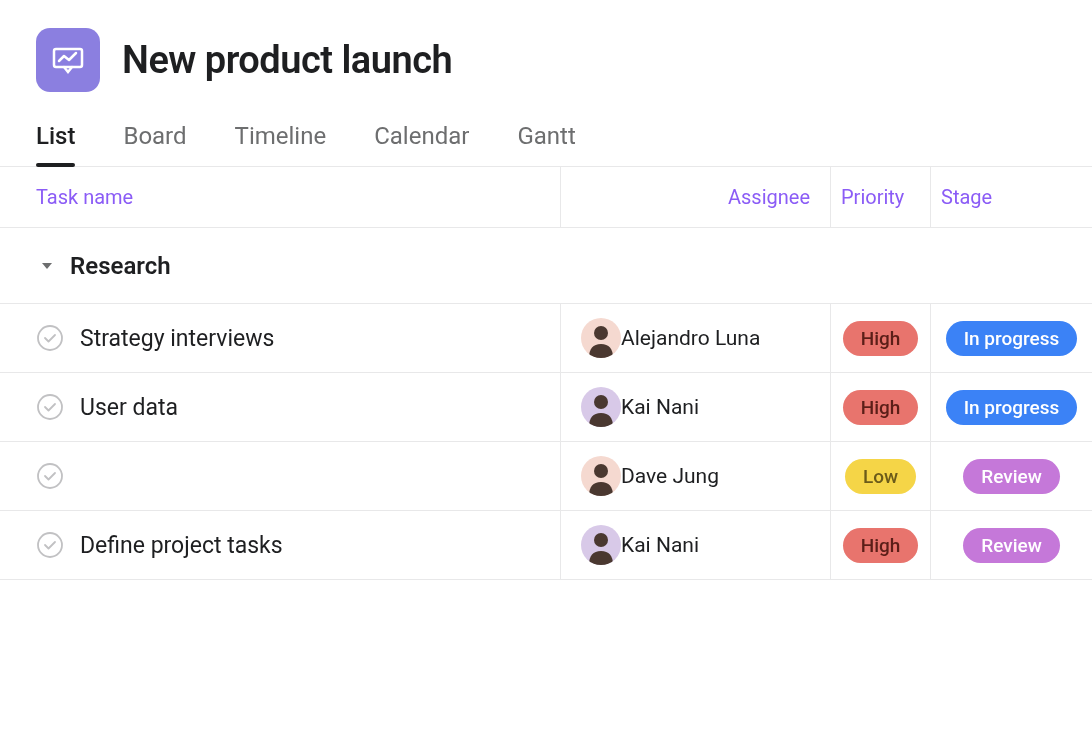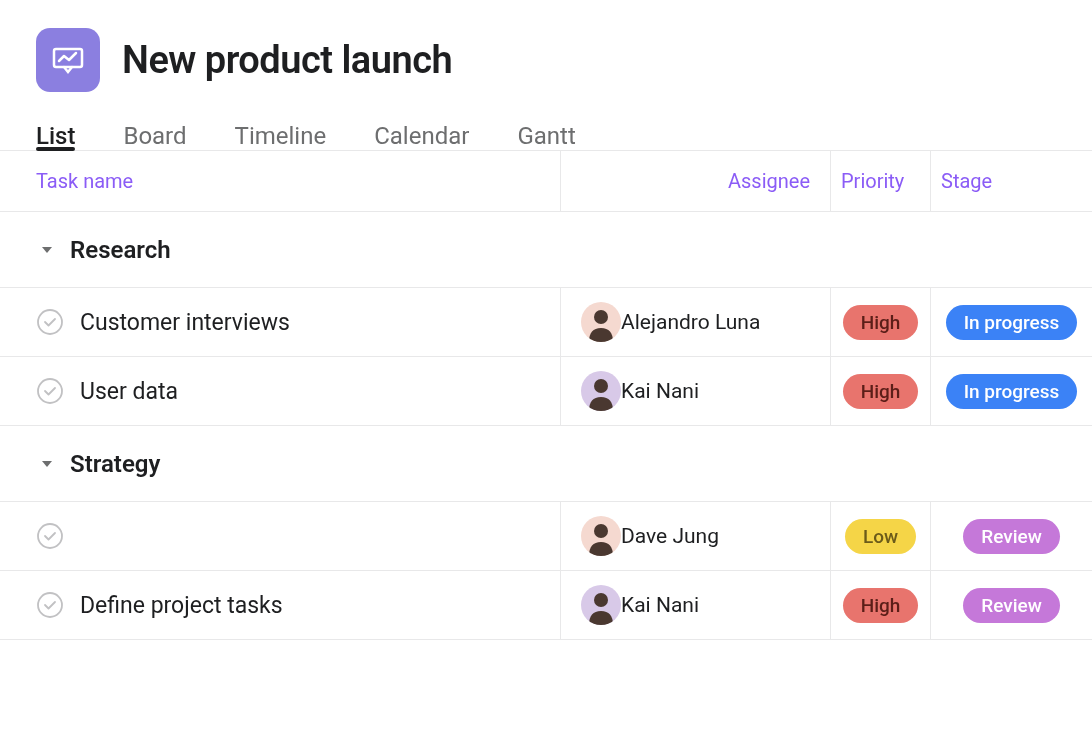--- a/index.html
+++ b/index.html
@@ -33,20 +33,21 @@
     }
     .tabs {
       display: flex;
       gap: 48px;
       padding: 18px 36px 0 36px;
       border-bottom: 1px solid #e8e8e9;
     }
     .tab {
       font-size: 24px;
       color: #6d6e6f;
+      padding-bottom: 16px;
       cursor: pointer;
       position: relative;
     }
     .tab.active {
       color: #1e1f21;
       font-weight: 500;
     }
     .tab.active::after {
       content: "";
       position: absolute;
@@ -183,21 +184,21 @@
     <path d="M2 4 L7 10 L12 4 Z" fill="#6d6e6f"></path>
   </svg>
       <span class="section-name">Research</span>
     </div>
     <div class="task-row">
       <div class="col-task task-cell">
         <svg class="check-circle" viewBox="0 0 28 28">
     <circle cx="14" cy="14" r="12" stroke="#c1c1c3" stroke-width="1.8" fill="none"></circle>
     <path d="M9 14 L12.5 17.5 L19 11" stroke="#c1c1c3" stroke-width="1.8" fill="none" stroke-linecap="round" stroke-linejoin="round"></path>
   </svg>
-        <span class="task-name">Customer interviews</span>
+        <span class="task-name">Strategy interviews</span>
       </div>
       <div class="col-assignee assignee-cell">
         <div class="avatar" style="background:#f5d9d0">
     <svg width="40" height="40" viewBox="0 0 40 40">
       <circle cx="20" cy="15" r="7" fill="#4a3830"></circle>
       <path d="M8 40 Q8 26 20 26 Q32 26 32 40 Z" fill="#4a3830"></path>
     </svg>
   </div>
         <span class="assignee-name">Alejandro Luna</span>
       </div>
@@ -225,26 +226,20 @@
   </div>
         <span class="assignee-name">Kai Nani</span>
       </div>
       <div class="col-priority priority-cell">
         <span class="badge badge-high">High</span>
       </div>
       <div class="col-stage stage-cell">
         <span class="badge badge-inprogress">In progress</span>
       </div>
     </div>
-    <div class="section-row">
-      <svg class="caret" width="14" height="14" viewBox="0 0 14 14">
-    <path d="M2 4 L7 10 L12 4 Z" fill="#6d6e6f"></path>
-  </svg>
-      <span class="section-name">Strategy</span>
-    </div>
     <div class="task-row">
       <div class="col-task task-cell">
         <svg class="check-circle" viewBox="0 0 28 28">
     <circle cx="14" cy="14" r="12" stroke="#c1c1c3" stroke-width="1.8" fill="none"></circle>
     <path d="M9 14 L12.5 17.5 L19 11" stroke="#c1c1c3" stroke-width="1.8" fill="none" stroke-linecap="round" stroke-linejoin="round"></path>
   </svg>
       </div>
       <div class="col-assignee assignee-cell">
         <div class="avatar" style="background:#f5d9d0">
     <svg width="40" height="40" viewBox="0 0 40 40">

